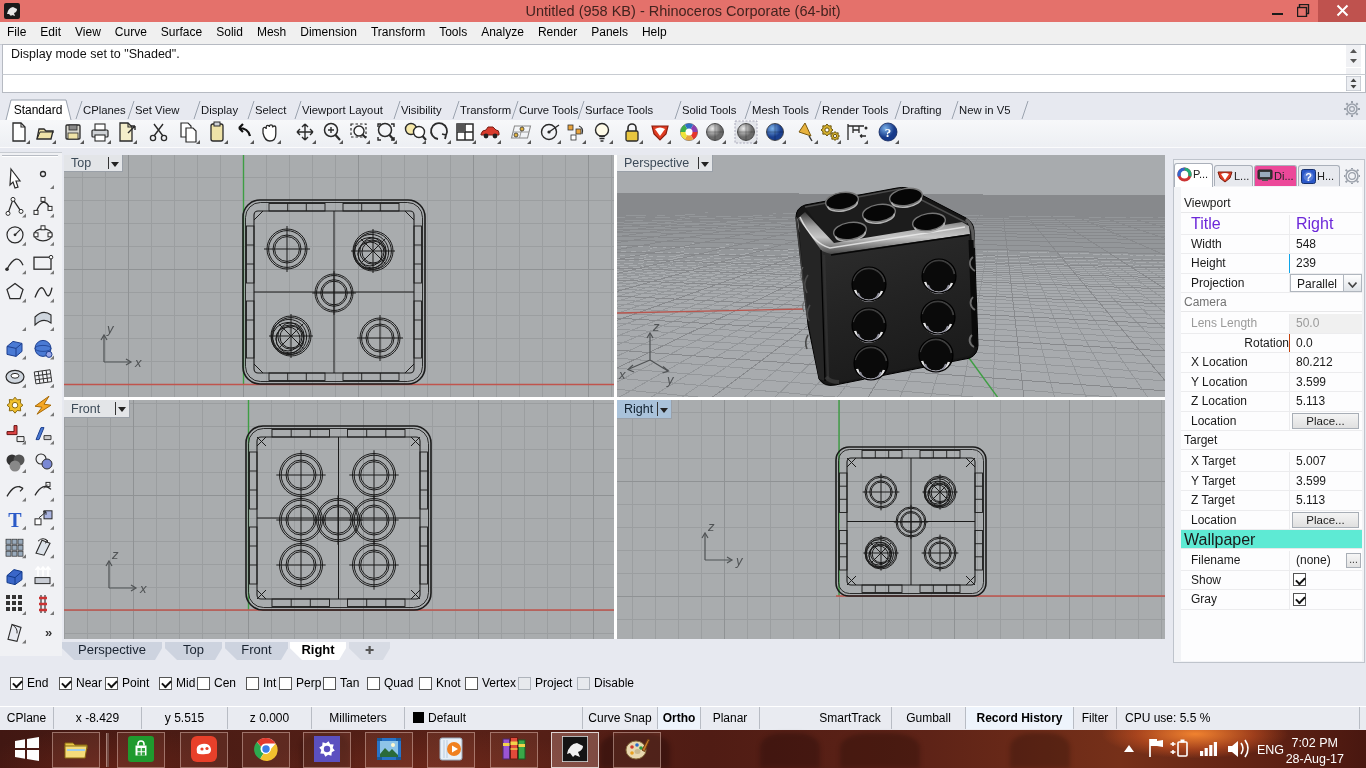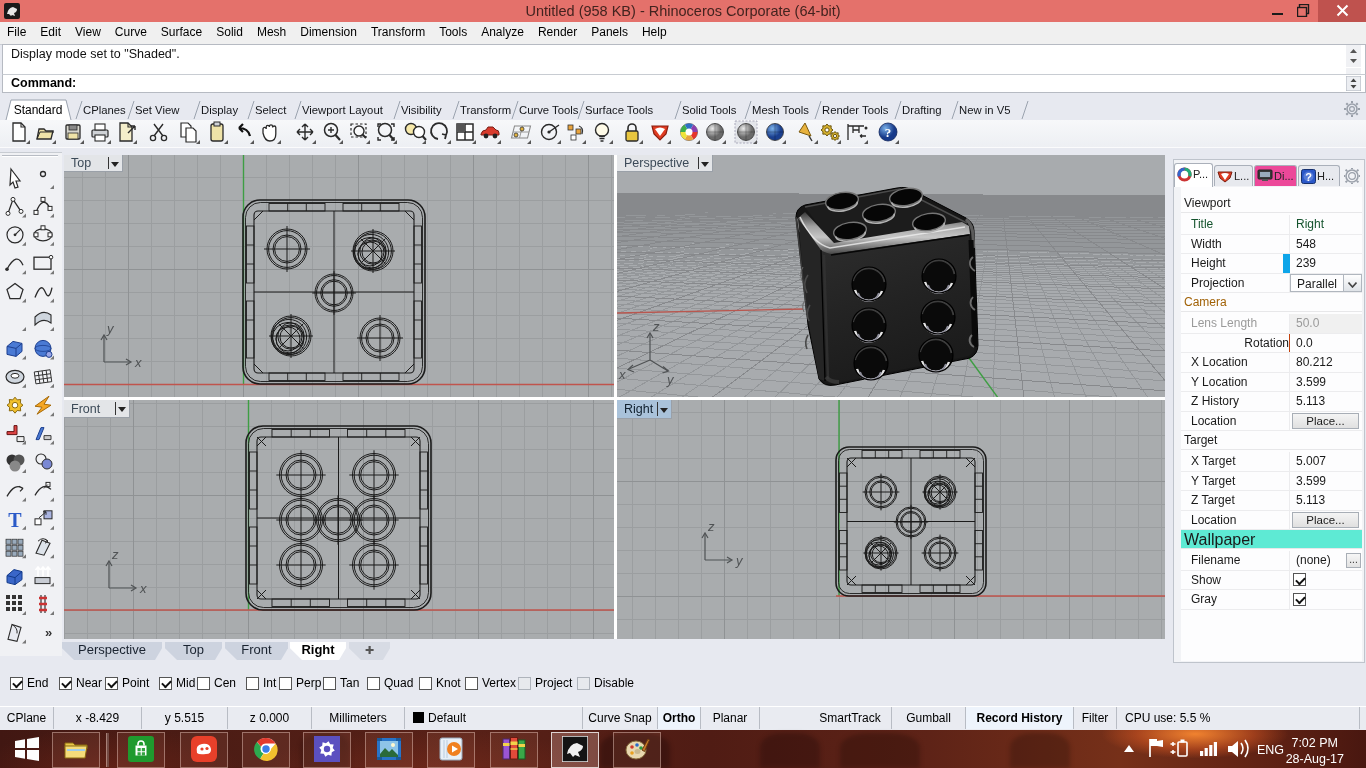--- a/index.html
+++ b/index.html
@@ -19,21 +19,20 @@
 <div style="position:absolute;left:2px;top:44px;width:1362px;height:29px;background:#fff;border:1px solid #b6bac2;border-bottom:none;font-size:12.5px;color:#111;">
     <div style="padding:2px 0 0 8px;">Display mode set to "Shaded".</div>
     <svg width="15" height="46" style="position:absolute;left:1343px;top:0">
       <rect width="15" height="46" fill="#f0f1f4"></rect>
       <path d="M7.5 4 L11 8 L4 8 Z" fill="#555"></path>
       <path d="M7.5 18 L4 14 L11 14 Z" fill="#555"></path>
       <rect x="0" y="22" width="15" height="1" fill="#fff"></rect>
     </svg>
   </div>
 <div style="position:absolute;left:2px;top:74px;width:1362px;height:17px;background:#fff;border:1px solid #b6bac2;border-top:1px solid #c8ccd2;font-size:12.5px;font-weight:bold;color:#000;">
-    <div style="padding:0px 0 0 8px;line-height:16px">Command:</div>
     <svg width="15" height="15" style="position:absolute;left:1343px;top:1px">
       <rect width="15" height="15" fill="#eceef2" stroke="#aab0ba" stroke-width="1"></rect>
       <path d="M7.5 2.5 L10.5 6 L4.5 6 Z" fill="#444"></path>
       <path d="M7.5 12.5 L4.5 9 L10.5 9 Z" fill="#444"></path>
     </svg>
   </div>
 <div style="position:absolute;left:0;top:99px;width:1366px;height:21px;"><svg width="1366" height="21" font-family="Liberation Sans, sans-serif">
       <rect width="1366" height="21" fill="#e7e9f0"></rect>
       <path d="M76 20 L82 2" stroke="#9aa2ae" stroke-width="1" fill="none"></path>
       <text x="83" y="15" font-size="11.3" fill="#14161a">CPlanes</text>
@@ -711,58 +710,58 @@
         <circle cx="7.5" cy="7.5" r="5" fill="#dde8ff" opacity="0.25"></circle>
         <text x="7.5" y="11.5" text-anchor="middle" font-size="11" font-weight="bold" fill="#fff" font-family="Liberation Sans">?</text>
       </svg></span><span style="display:inline-block;margin-top:4px">H...</span></div>
 <svg width="16" height="16" style="position:absolute;left:1344px;top:168px">
     <circle cx="8" cy="8" r="6" fill="none" stroke="#9aa0aa" stroke-width="1.6"></circle>
     <circle cx="8" cy="8" r="3.4" fill="none" stroke="#9aa0aa" stroke-width="1.2"></circle>
     <path d="M15.0 8.0L17.0 8.0M12.9 12.9L14.4 14.4M8.0 15.0L8.0 17.0M3.1 12.9L1.6 14.4M1.0 8.0L-1.0 8.0M3.1 3.1L1.6 1.6M8.0 1.0L8.0 -1.0M12.9 3.1L14.4 1.6" stroke="#9aa0aa" stroke-width="2"></path>
   </svg>
 <div style="position:absolute;left:1181px;top:187px;width:181px;height:474px;background:#fdfdfe;"></div>
 <div style="position:absolute;left:1181px;top:194.0px;width:181px;height:19px;background:#fdfdfe;border-bottom:1px solid #e7e7e9;font-size:12px;color:#1a1a1a;line-height:19px;padding-left:3px;box-sizing:border-box;">Viewport</div>
-<div style="position:absolute;left:1181px;top:215.0px;width:181px;height:19.5px;border-bottom:1px solid #ececee;font-size:12px;color:#14532d;line-height:18.5px;box-sizing:border-box;">
+<div style="position:absolute;left:1181px;top:215.0px;width:181px;height:19.5px;border-bottom:1px solid #ececee;font-size:16px;color:#6d28d9;line-height:18.5px;box-sizing:border-box;">
     <div style="position:absolute;left:0;top:0;width:109px;height:100%;padding-left:10px;box-sizing:border-box;border-right:1px solid #ececee;">Title</div>
     <div style="position:absolute;left:109px;top:0;right:0;height:100%;padding-left:6px;box-sizing:border-box;">Right</div>
   </div>
 <div style="position:absolute;left:1181px;top:234.5px;width:181px;height:19.5px;border-bottom:1px solid #ececee;font-size:12px;color:#1a1a1a;line-height:18.5px;box-sizing:border-box;">
     <div style="position:absolute;left:0;top:0;width:109px;height:100%;padding-left:10px;box-sizing:border-box;border-right:1px solid #ececee;">Width</div>
     <div style="position:absolute;left:109px;top:0;right:0;height:100%;padding-left:6px;box-sizing:border-box;">548</div>
   </div>
 <div style="position:absolute;left:1181px;top:254.0px;width:181px;height:19.5px;border-bottom:1px solid #ececee;font-size:12px;color:#1a1a1a;line-height:18.5px;box-sizing:border-box;">
-    <div style="position:absolute;left:0;top:0;width:109px;height:100%;padding-left:10px;box-sizing:border-box;border-right:7px solid #0ea5e9;">Height</div>
+    <div style="position:absolute;left:0;top:0;width:109px;height:100%;padding-left:10px;box-sizing:border-box;border-right:1px solid #0ea5e9;">Height</div>
     <div style="position:absolute;left:109px;top:0;right:0;height:100%;padding-left:6px;box-sizing:border-box;">239</div>
   </div>
 <div style="position:absolute;left:1181px;top:273.5px;width:181px;height:19.5px;border-bottom:1px solid #ececee;font-size:12px;color:#1a1a1a;line-height:18.5px;box-sizing:border-box;">
     <div style="position:absolute;left:0;top:0;width:109px;height:100%;padding-left:10px;box-sizing:border-box;border-right:1px solid #ececee;">Projection</div>
     <div style="position:absolute;left:109px;top:0;right:0;height:100%;padding-left:6px;box-sizing:border-box;border:1px solid #b0b6be;">Parallel</div>
     <div style="position:absolute;right:1px;top:1px;width:17px;height:16px;background:linear-gradient(#fefefe,#dfe3e8);border-left:1px solid #b0b6be;text-align:center;"><svg width="9" height="6" style="margin-top:5px">
         <path d="M0.5 0.5 L4.5 5 L8.5 0.5" fill="none" stroke="#444" stroke-width="1.6"></path>
       </svg></div>
   </div>
-<div style="position:absolute;left:1181px;top:293.0px;width:181px;height:19px;background:#fdfdfe;border-bottom:1px solid #e7e7e9;font-size:12px;color:#a16207;line-height:19px;padding-left:3px;box-sizing:border-box;">Camera</div>
+<div style="position:absolute;left:1181px;top:293.0px;width:181px;height:19px;background:#fdfdfe;border-bottom:1px solid #e7e7e9;font-size:12px;color:#737373;line-height:19px;padding-left:3px;box-sizing:border-box;">Camera</div>
 <div style="position:absolute;left:1181px;top:314.0px;width:181px;height:19.5px;border-bottom:1px solid #ececee;font-size:12px;color:#1a1a1a;line-height:18.5px;box-sizing:border-box;">
     <div style="position:absolute;left:0;top:0;width:109px;height:100%;padding-left:10px;box-sizing:border-box;border-right:1px solid #ececee;color:#9a9a9a;">Lens Length</div>
     <div style="position:absolute;left:109px;top:0;right:0;height:100%;padding-left:6px;box-sizing:border-box;color:#9a9a9a;background:#f0f0f0;">50.0</div>
   </div>
 <div style="position:absolute;left:1181px;top:333.5px;width:181px;height:19.5px;border-bottom:1px solid #ececee;font-size:12px;color:#1a1a1a;line-height:18.5px;box-sizing:border-box;">
     <div style="position:absolute;left:0;top:0;width:109px;height:100%;padding-left:10px;box-sizing:border-box;border-right:1px solid #c2410c;text-align:right;">Rotation</div>
     <div style="position:absolute;left:109px;top:0;right:0;height:100%;padding-left:6px;box-sizing:border-box;">0.0</div>
   </div>
 <div style="position:absolute;left:1181px;top:353.0px;width:181px;height:19.5px;border-bottom:1px solid #ececee;font-size:12px;color:#1a1a1a;line-height:18.5px;box-sizing:border-box;">
     <div style="position:absolute;left:0;top:0;width:109px;height:100%;padding-left:10px;box-sizing:border-box;border-right:1px solid #ececee;">X Location</div>
     <div style="position:absolute;left:109px;top:0;right:0;height:100%;padding-left:6px;box-sizing:border-box;">80.212</div>
   </div>
 <div style="position:absolute;left:1181px;top:372.5px;width:181px;height:19.5px;border-bottom:1px solid #ececee;font-size:12px;color:#1a1a1a;line-height:18.5px;box-sizing:border-box;">
     <div style="position:absolute;left:0;top:0;width:109px;height:100%;padding-left:10px;box-sizing:border-box;border-right:1px solid #ececee;">Y Location</div>
     <div style="position:absolute;left:109px;top:0;right:0;height:100%;padding-left:6px;box-sizing:border-box;">3.599</div>
   </div>
 <div style="position:absolute;left:1181px;top:392.0px;width:181px;height:19.5px;border-bottom:1px solid #ececee;font-size:12px;color:#1a1a1a;line-height:18.5px;box-sizing:border-box;">
-    <div style="position:absolute;left:0;top:0;width:109px;height:100%;padding-left:10px;box-sizing:border-box;border-right:1px solid #ececee;">Z History</div>
+    <div style="position:absolute;left:0;top:0;width:109px;height:100%;padding-left:10px;box-sizing:border-box;border-right:1px solid #ececee;">Z Location</div>
     <div style="position:absolute;left:109px;top:0;right:0;height:100%;padding-left:6px;box-sizing:border-box;">5.113</div>
   </div>
 <div style="position:absolute;left:1181px;top:411.5px;width:181px;height:19.5px;border-bottom:1px solid #ececee;font-size:12px;color:#1a1a1a;line-height:18.5px;box-sizing:border-box;">
     <div style="position:absolute;left:0;top:0;width:109px;height:100%;padding-left:10px;box-sizing:border-box;border-right:1px solid #ececee;">Location</div>
     <div style="position:absolute;left:111px;top:1px;width:67px;height:16.5px;background:linear-gradient(#f4f4f4,#e0e0e0);border:1px solid #a8aeb6;box-sizing:border-box;text-align:center;line-height:15px;font-size:11.5px;">Place...</div>
   </div>
 <div style="position:absolute;left:1181px;top:431.0px;width:181px;height:19px;background:#fdfdfe;border-bottom:1px solid #e7e7e9;font-size:12px;color:#1a1a1a;line-height:19px;padding-left:3px;box-sizing:border-box;">Target</div>
 <div style="position:absolute;left:1181px;top:452.0px;width:181px;height:19.5px;border-bottom:1px solid #ececee;font-size:12px;color:#1a1a1a;line-height:18.5px;box-sizing:border-box;">
     <div style="position:absolute;left:0;top:0;width:109px;height:100%;padding-left:10px;box-sizing:border-box;border-right:1px solid #ececee;">X Target</div>
     <div style="position:absolute;left:109px;top:0;right:0;height:100%;padding-left:6px;box-sizing:border-box;">5.007</div>

